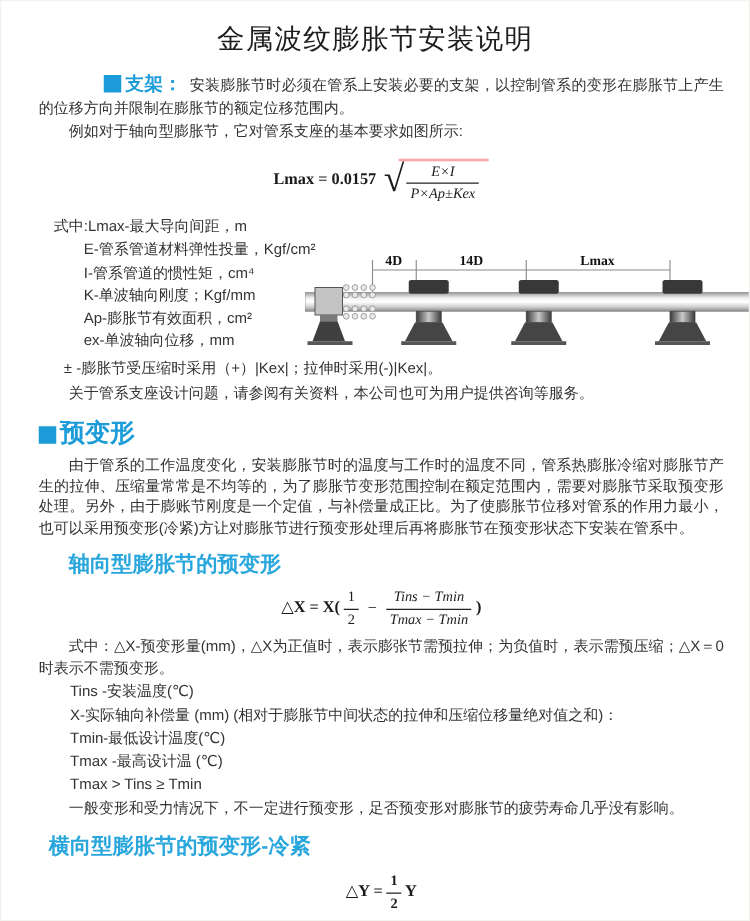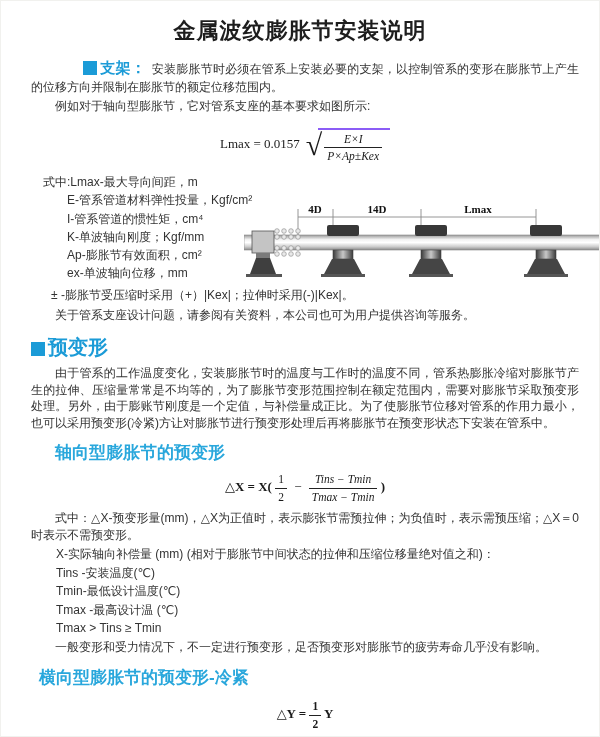--- a/index.html
+++ b/index.html
@@ -9,37 +9,37 @@
   *{box-sizing:border-box;}
   html,body{margin:0;padding:0;background:#fff;}
   .page{
     width:600px;height:737px;overflow:hidden;background:#fff;
     border:1px solid #f1f1ee;
     font-family:"Liberation Sans","DejaVu Sans",sans-serif;
     color:#333;font-size:12px;
   }
   .content{padding:0 20px 0 30px;}
   .doc-title{
-    text-align:center;font-size:22px;font-weight:bold;color:#1d1d1d;
+    text-align:center;font-size:22px;font-weight:normal;color:#1d1d1d;
     margin:15px 0 13px;letter-spacing:1px;
   }
   
   .blue-square{
     display:inline-block;width:14px;height:14px;background:var(--accent-blue);
     vertical-align:-2px;margin-right:3px;
   }
   .sec-label{color:var(--accent-blue);font-size:15px;font-weight:bold;margin-right:6px;}
   .lead-para{margin:2px 0 0;line-height:17.5px;text-indent:52px;text-align:justify;}
   .indent-para{margin:2px 0 0;line-height:17.5px;text-indent:2em;}
   
   .math{font-family:"Liberation Serif","DejaVu Serif",serif;color:#1a1a1a;text-align:center;}
-  .math-lhs{font-weight:normal;font-size:13px;margin-right:6px;}
+  .math-lhs{font-weight:bold;font-size:13px;margin-right:6px;}
   .sqrt-wrap{display:inline-flex;align-items:center;vertical-align:middle;}
   .radical{font-size:30px;font-family:"Liberation Serif",serif;line-height:0;margin-right:-4px;font-weight:bold;}
-  .root-content{display:inline-block;border-top:2px solid #8b5cf6;padding:2px 8px 0 6px;}
+  .root-content{display:inline-block;border-top:2px solid #fca5a5;padding:2px 8px 0 6px;}
   .frac{display:inline-block;vertical-align:middle;text-align:center;font-size:11.5px;line-height:1.25;}
   .frac .num{display:block;border-bottom:1px solid #222;padding:0 3px 1px;}
   .frac .den{display:block;padding:1px 3px 0;}
   .it{font-style:italic;}
   .formula1{margin:12px 0 8px;}
   .formula2{margin:8px 0 6px;font-size:13px;}
   .formula2 .lead,.formula2 .close{font-weight:600;}
   .formula3{margin:10px 0 8px;font-size:13px;font-weight:600;}
   .op{margin:0 4px;}
   
@@ -176,22 +176,22 @@
       <div class="math formula2">
         <span class="lead">△X = X(</span>
         <span class="frac"><span class="num">1</span><span class="den">2</span></span>
         <span class="op">−</span>
         <span class="frac"><span class="num it">Tins − Tmin</span><span class="den it">Tmax − Tmin</span></span>
         <span class="close">)</span>
       </div>
 
       <p class="body-just">式中：△X-预变形量(mm)，△X为正值时，表示膨张节需预拉伸；为负值时，表示需预压缩；△X＝0时表示不需预变形。</p>
       <ul class="items-list">
+        <li>Tins -安装温度(℃)</li>
         <li>X-实际轴向补偿量 (mm) (相对于膨胀节中间状态的拉伸和压缩位移量绝对值之和)：</li>
-        <li>Tins -安装温度(℃)</li>
         <li>Tmin-最低设计温度(℃)</li>
         <li>Tmax -最高设计温 (℃)</li>
         <li>Tmax &gt; Tins ≥ Tmin</li>
       </ul>
       <p class="note-para">一般变形和受力情况下，不一定进行预变形，足否预变形对膨胀节的疲劳寿命几乎没有影响。</p>
 
       <div class="sub-heading lateral">横向型膨胀节的预变形-冷紧</div>
 
       <div class="math formula3">
         <span>△Y =</span>

